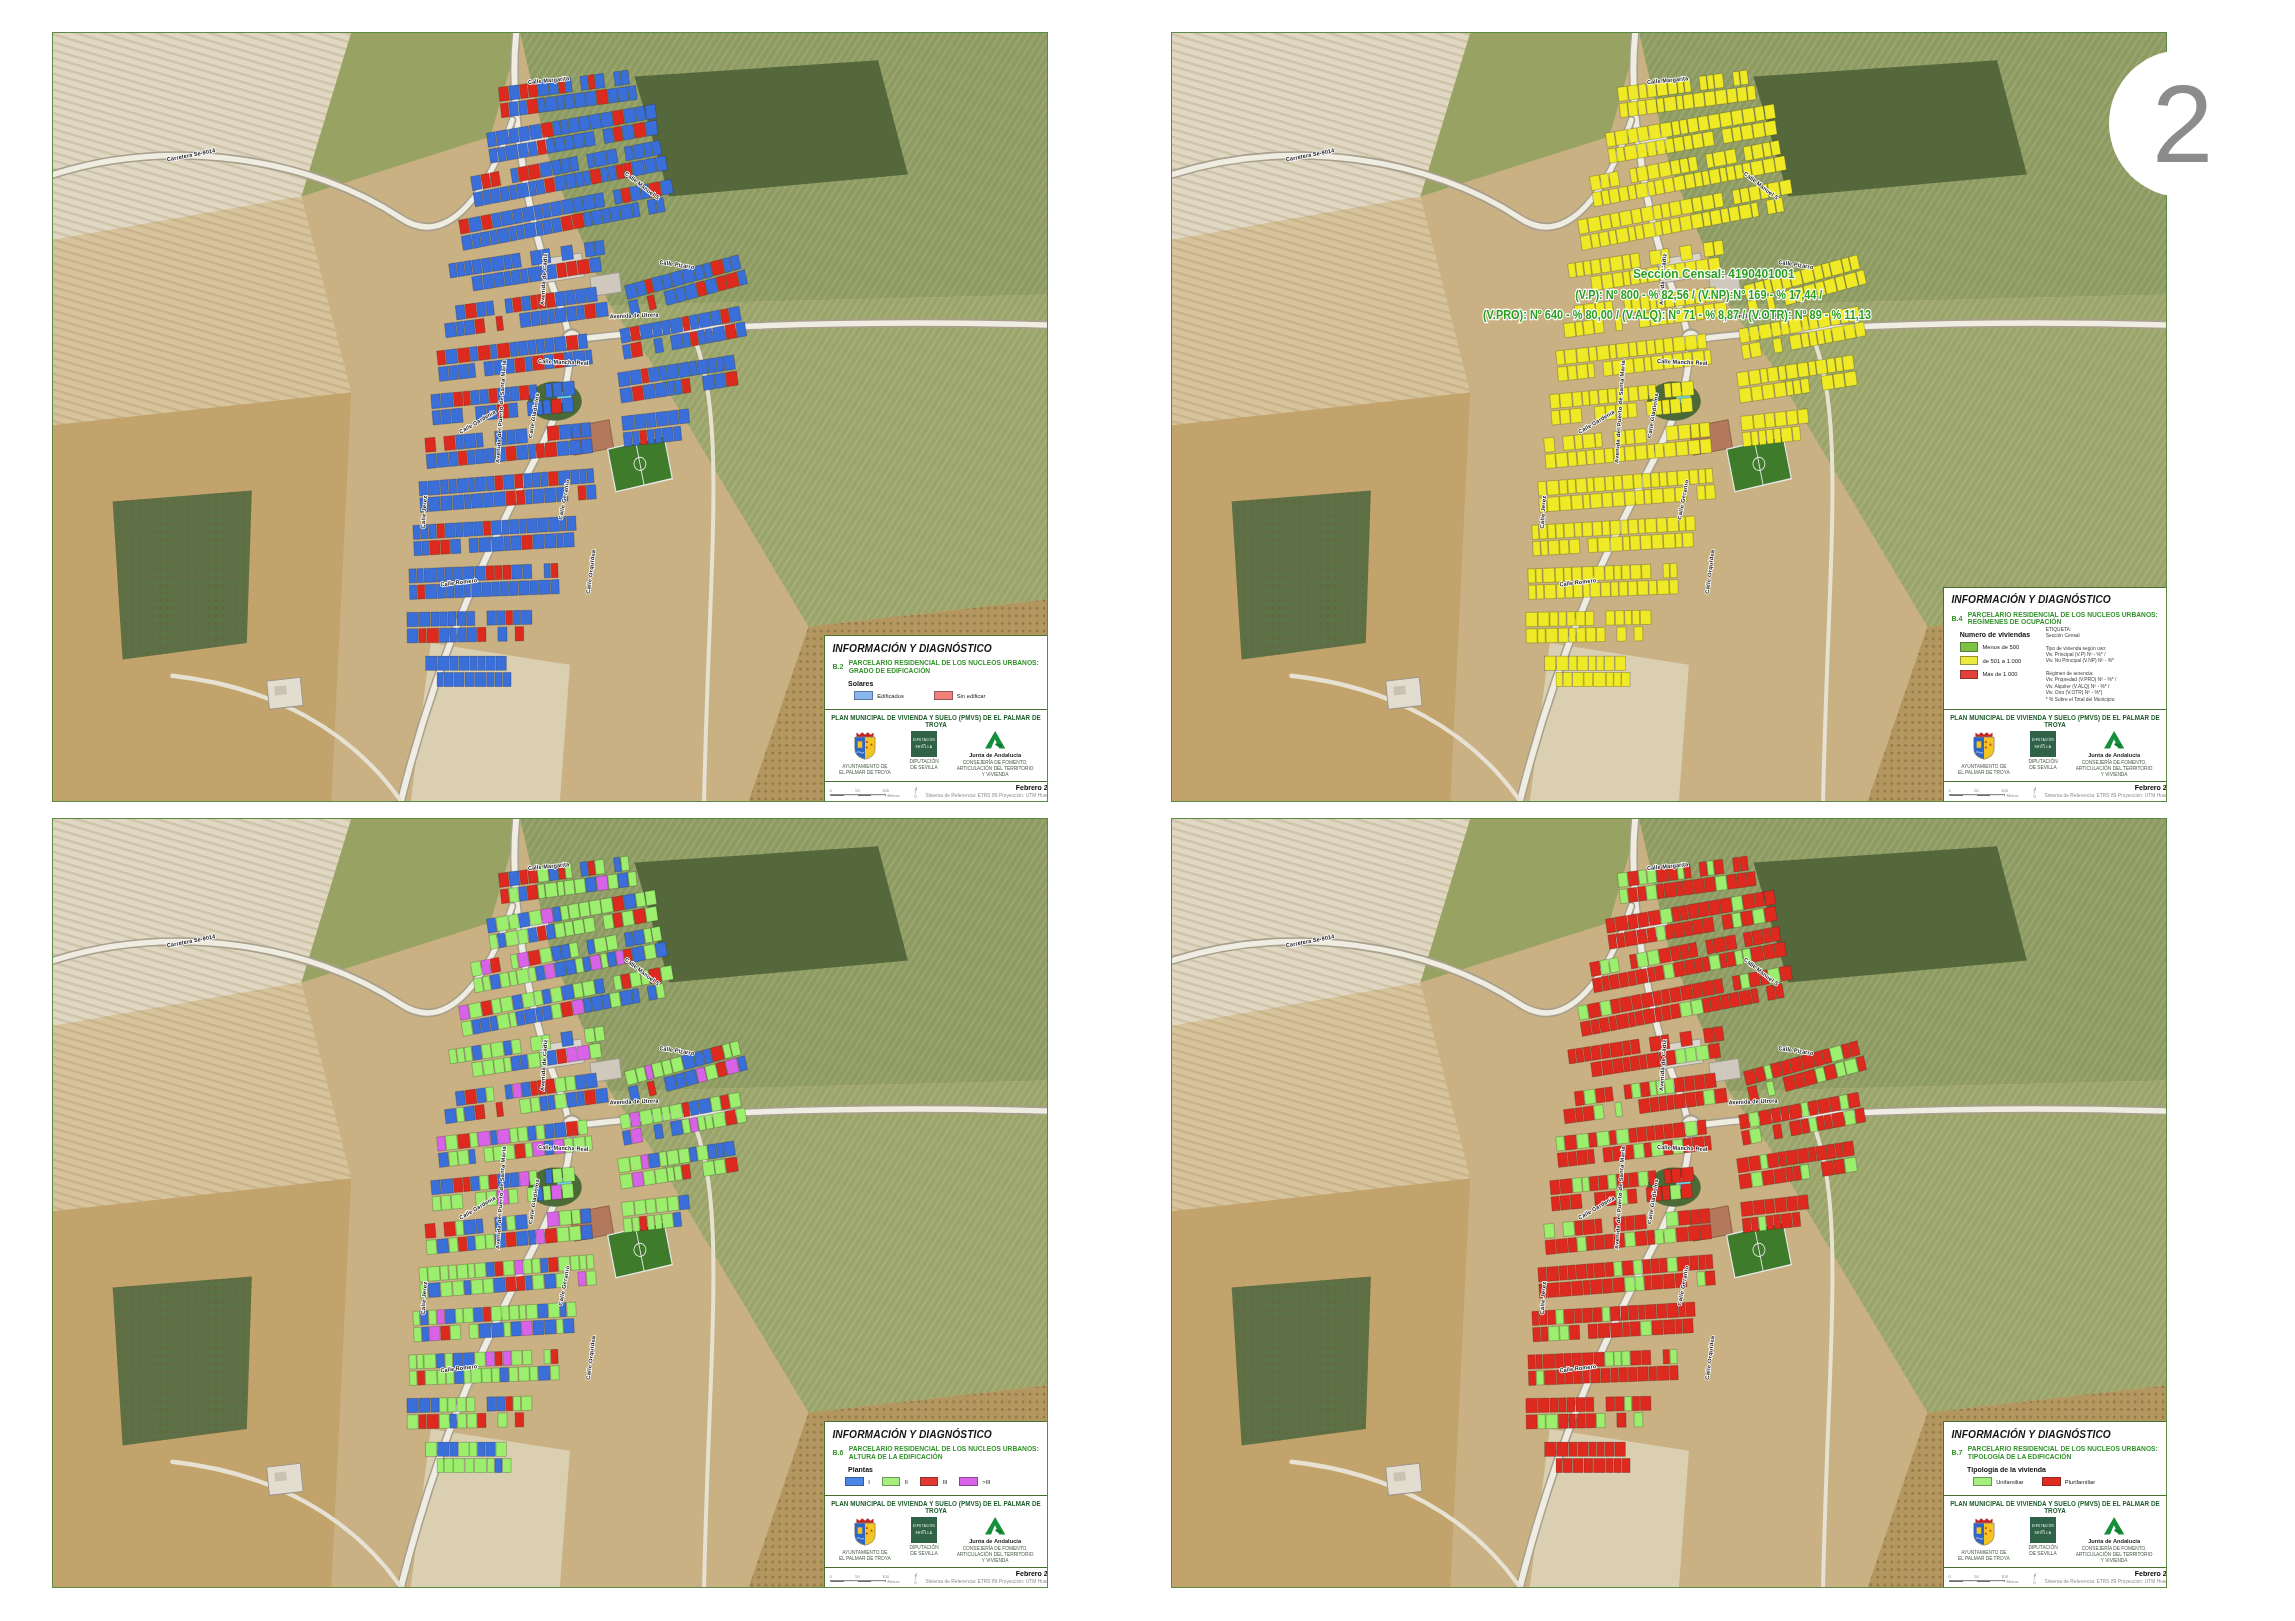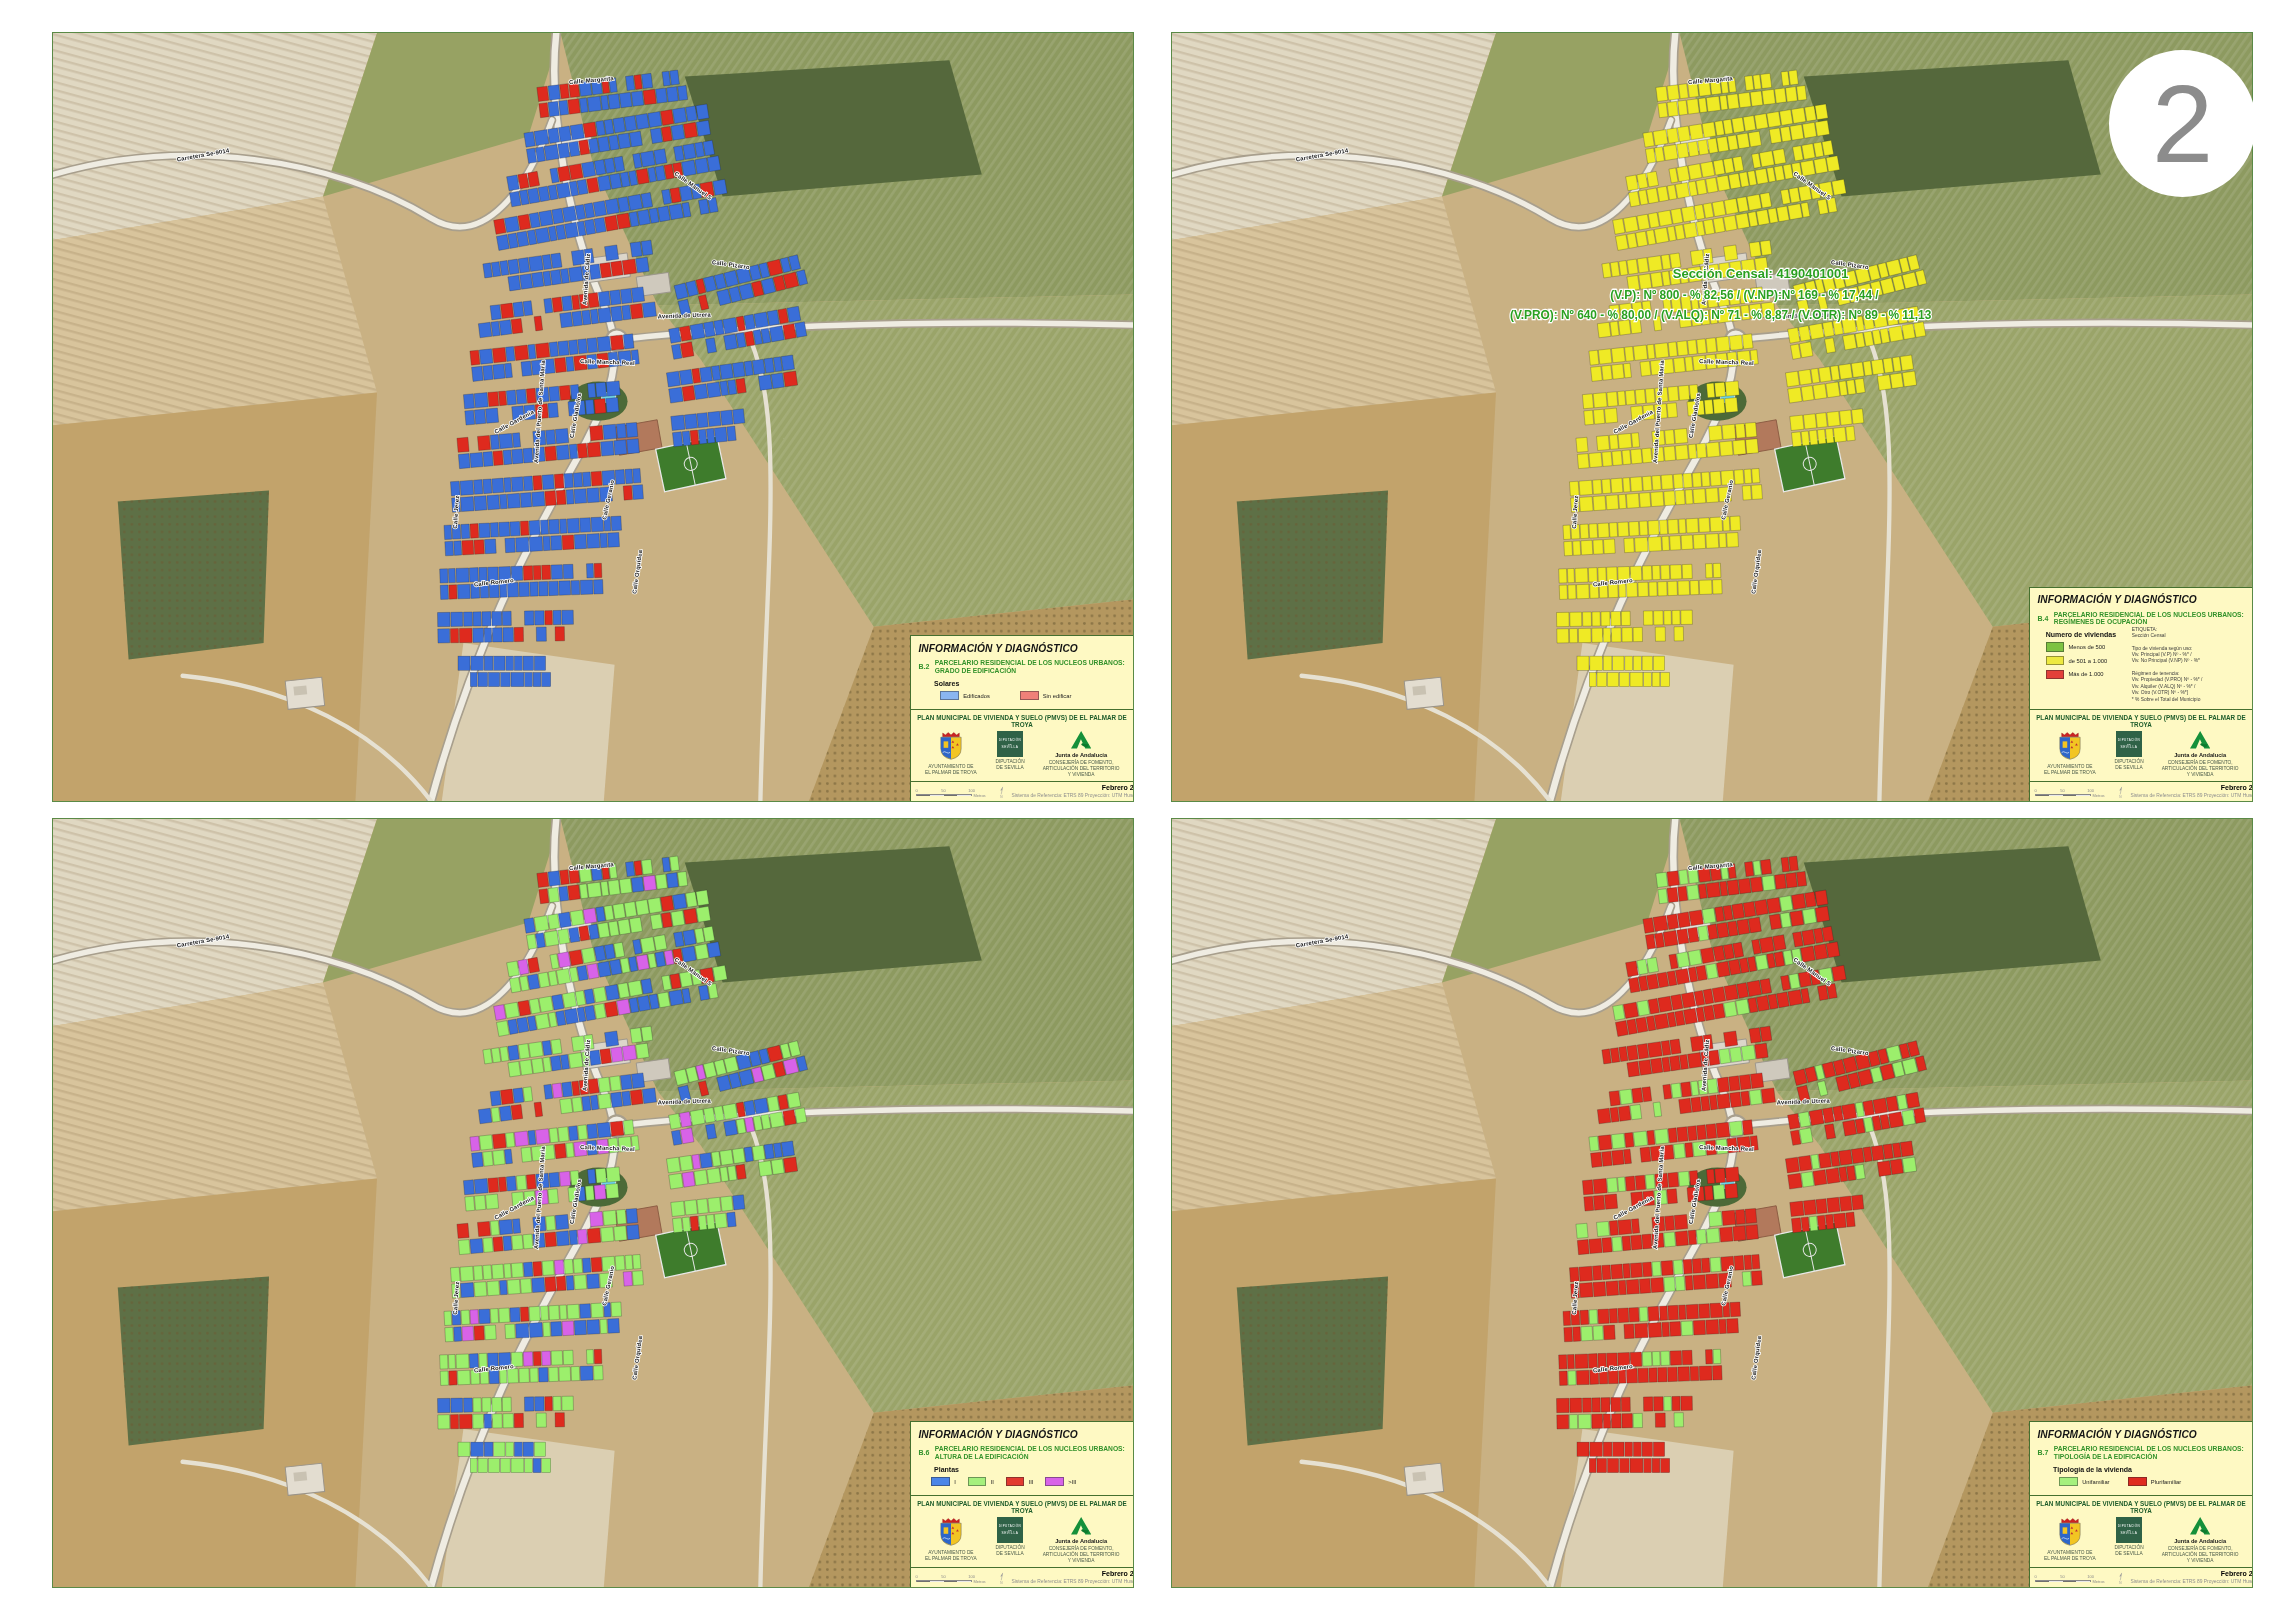--- a/index.html
+++ b/index.html
@@ -1,20 +1,20 @@
 <!DOCTYPE html>
 <html style="font-size:7.4px"><head>
 <meta charset="utf-8">
 <style>
   html,body{margin:0;padding:0;background:#ffffff;}
   .page{position:relative;width:2295px;height:1621px;background:#ffffff;
         font-family:"Liberation Sans",sans-serif;overflow:hidden;}
 
   
-  .panel{position:absolute;width:1082px;height:770px;box-sizing:border-box;
+  .panel{position:absolute;width:996px;height:770px;box-sizing:border-box;
          border:1.4px solid #5a8a46;background:#cdb488;overflow:hidden;}
   #panel-b2{left:52px;top:32px;}
   #panel-b4{left:1171px;top:32px;}
   #panel-b6{left:52px;top:818px;}
   #panel-b7{left:1171px;top:818px;}
   .map{position:absolute;left:0;top:0;width:100%;height:100%;display:block;}
   .label-layer{pointer-events:none;}
 
   
   .road-case{fill:none;stroke:#a89f8d;stroke-linecap:round;}
@@ -23,21 +23,21 @@
   .street-label{font-family:"Liberation Sans",sans-serif;font-size:5.4px;font-weight:bold;
       fill:#171717;stroke:#ffffff;stroke-width:1.5px;paint-order:stroke;letter-spacing:.2px;}
   .parcel{stroke:rgba(30,30,30,.5);stroke-width:.45;}
   .p0{fill:var(--c0,#888);} .p1{fill:var(--c1,#888);}
   .p2{fill:var(--c2,#888);} .p3{fill:var(--c3,#888);}
   .green-label{font-family:"Liberation Sans",sans-serif;font-weight:bold;fill:#2aa020;
       stroke:#ffffff;stroke-width:2.1px;paint-order:stroke;text-anchor:middle;}
   .gl1{font-size:12px;} .gl2{font-size:11px;}
 
   
-  .stack{position:absolute;right:0;bottom:0;width:223px;background:#fef9c3;
+  .stack{position:absolute;right:0;bottom:0;width:223px;background:#ffffff;
          border:1.4px solid #45702f;border-right:none;border-bottom:none;box-sizing:border-box;}
   .infobox{padding:6.5px 7.4px 5.5px 7.4px;}
   .ititle{font-size:10.2px;font-weight:bold;font-style:italic;color:#141414;letter-spacing:0.1px;}
   .coderow{display:flex;gap:5.5px;margin-top:5.5px;align-items:center;}
   .code{color:#33922b;font-weight:bold;font-size:7px;flex:0 0 auto;}
   .subtitle{color:#33922b;font-weight:bold;font-size:6.7px;line-height:1.12;}
   .lheading{font-weight:bold;font-size:7px;margin:5.5px 0 4.2px 15.7px;color:#111;}
   .item{display:flex;align-items:center;gap:4.2px;}
   .swatch{width:16.6px;height:7.4px;border:0.5px solid rgba(40,40,40,.45);flex:0 0 auto;}
   .item-label{font-size:5.8px;color:#222;}

